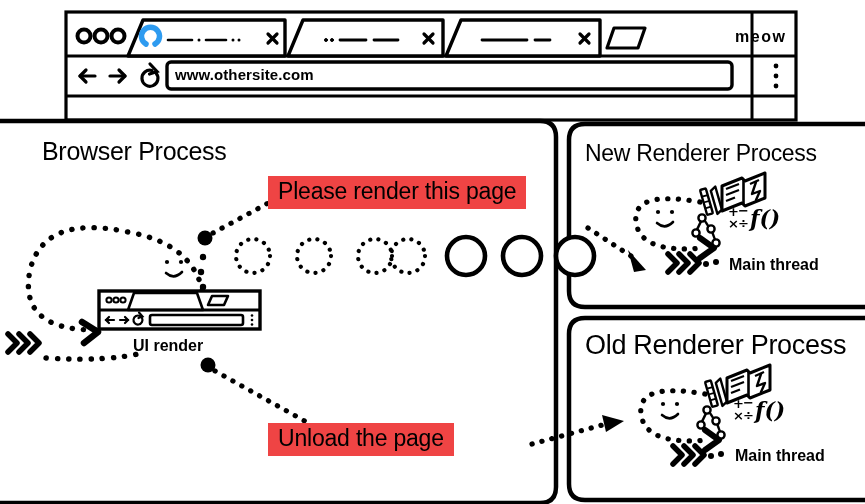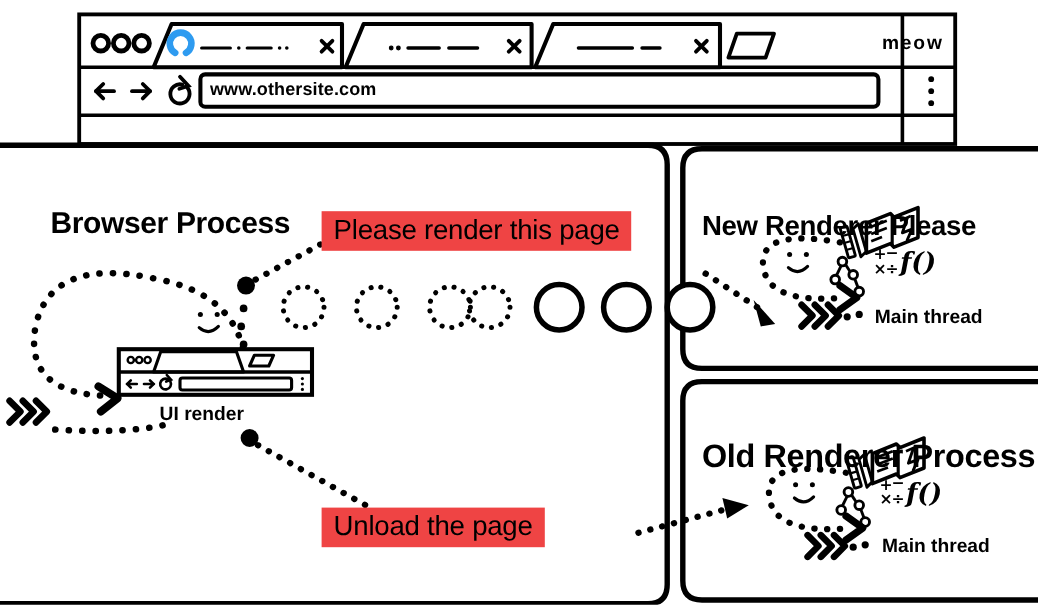--- a/index.html
+++ b/index.html
@@ -16,21 +16,21 @@
     position:absolute;left:175px;top:66px;
     font-size:15px;font-weight:700;letter-spacing:.1px;
   }
   .meow-text{
     position:absolute;left:735px;top:28px;
     font-size:16px;font-weight:600;letter-spacing:1.5px;
   }
 
   
   .proc-title{
-    position:absolute;font-weight:700;letter-spacing:-.3px;margin-top:35px;
+    position:absolute;font-weight:400;letter-spacing:-.3px;
   }
   #title-browser{left:42px;top:137px;font-size:25px;}
   #title-new{left:585px;top:140px;font-size:23px;}
   #title-old{left:585px;top:330px;font-size:27px;}
 
   
   .thread-lbl{position:absolute;font-size:16px;font-weight:700;}
   #lbl-ui{left:133px;top:337px;}
   #lbl-main-new{left:729px;top:256px;}
   #lbl-main-old{left:735px;top:447px;}
@@ -329,21 +329,21 @@
         <use href="#workicons"></use>
       </g>
     </g>
   </svg>
 
   <div class="meow-text">meow</div>
 
   <div class="url-text">www.othersite.com</div>
 
   <div class="proc-title" id="title-browser">Browser Process</div>
-  <div class="proc-title" id="title-new">New Renderer Please</div>
+  <div class="proc-title" id="title-new">New Renderer Process</div>
   <div class="proc-title" id="title-old">Old Renderer Process</div>
 
   <div class="thread-lbl" id="lbl-ui">UI render</div>
   <div class="thread-lbl" id="lbl-main-new">Main thread</div>
   <div class="thread-lbl" id="lbl-main-old">Main thread</div>
 
   <div class="caption" id="cap-render">Please render this page</div>
   <div class="caption" id="cap-unload">Unload the page</div>
 
 </div>

